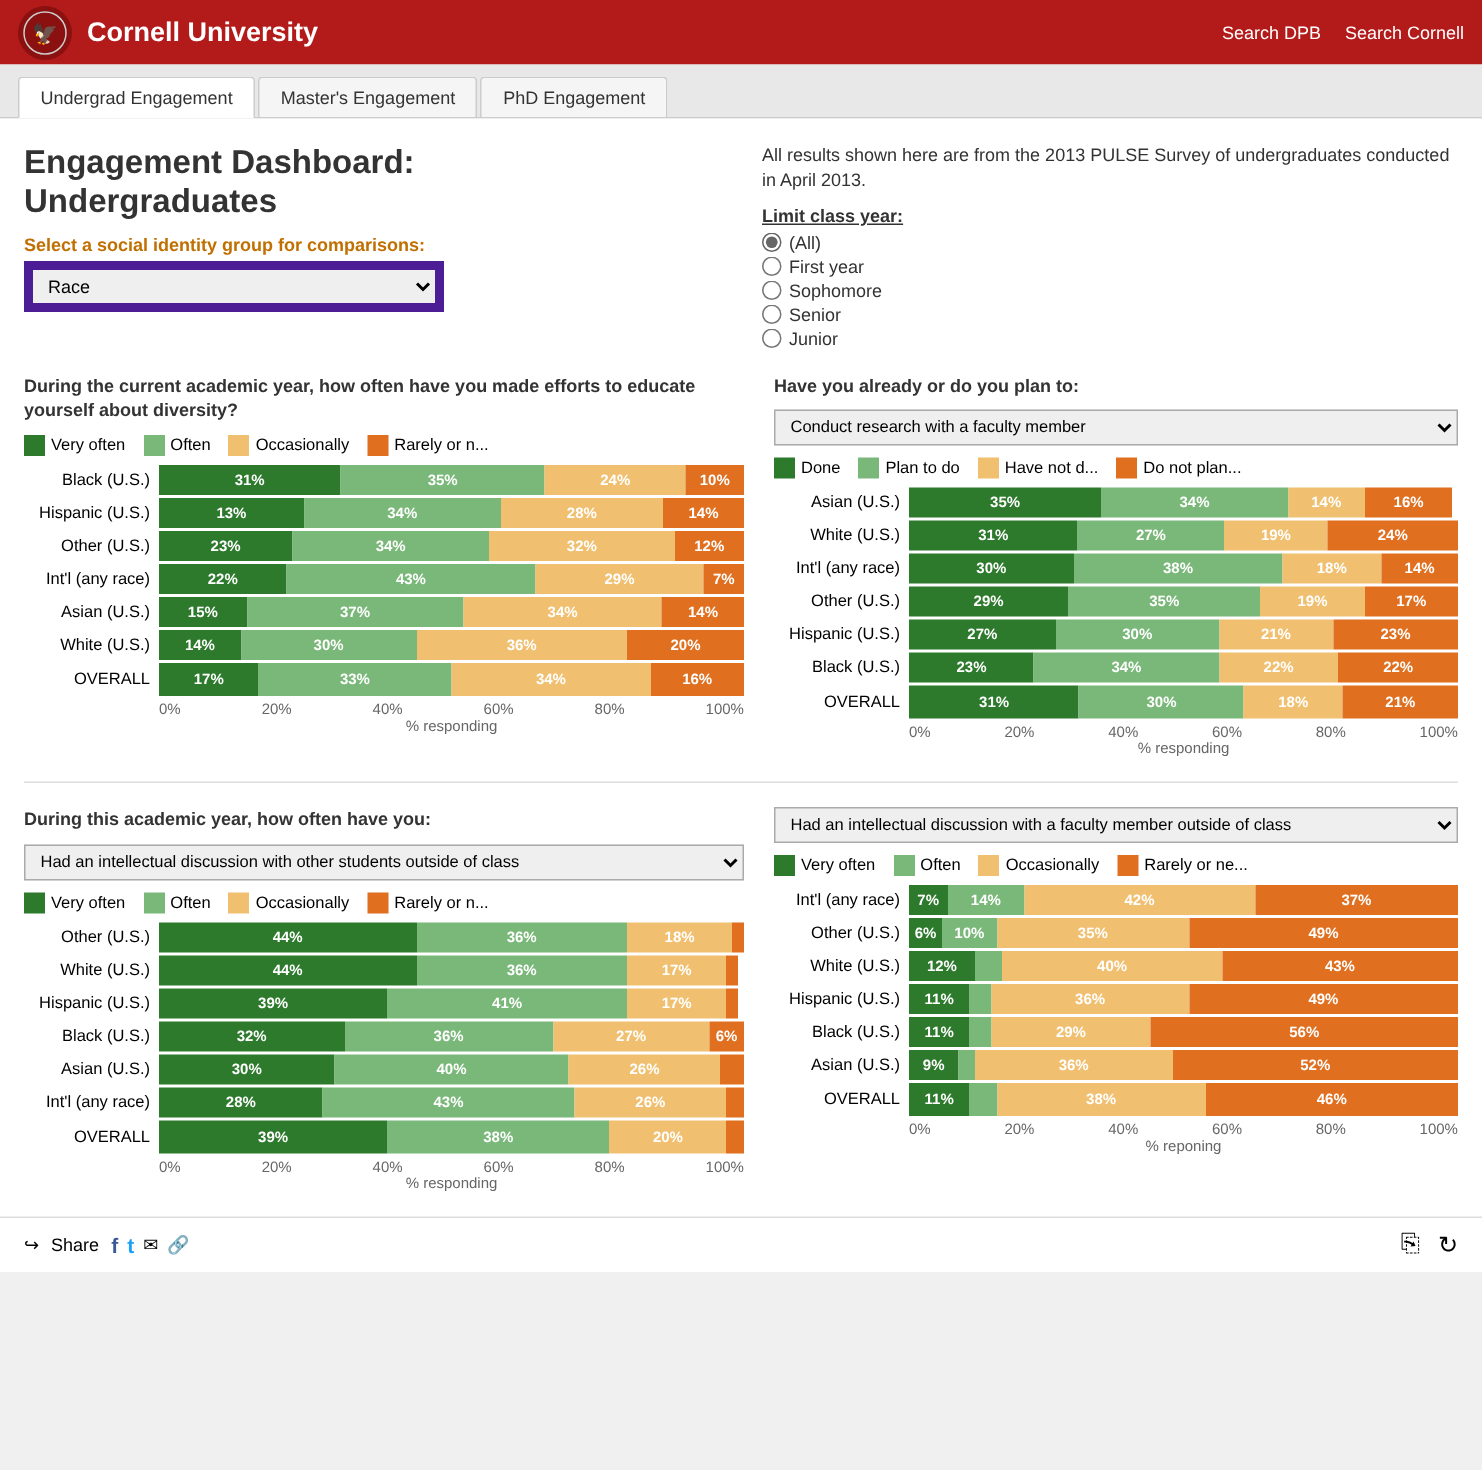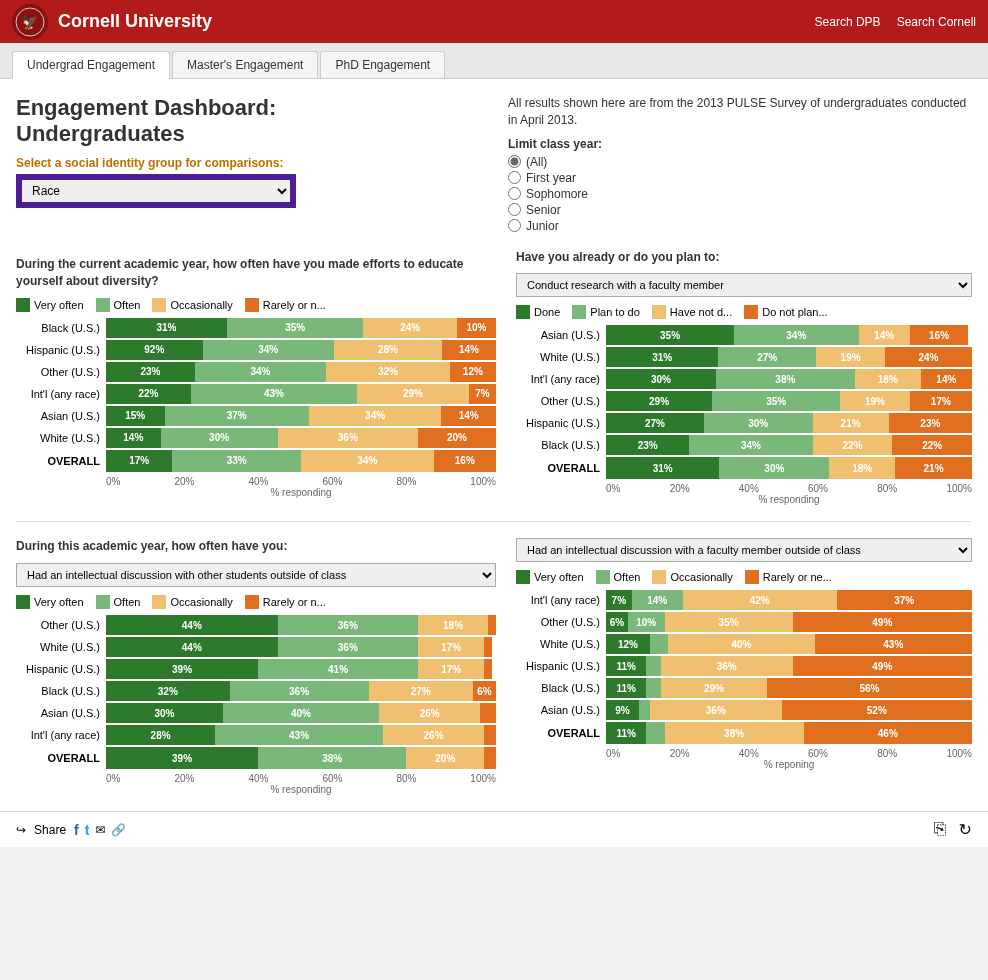--- a/index.html
+++ b/index.html
@@ -22,43 +22,43 @@
     .main { background: white; padding: 16px; }
 
     
     .dashboard-header { display: flex; gap: 12px; margin-bottom: 16px; }
     .dashboard-left { flex: 0 0 480px; }
     .dashboard-right { flex: 1; font-size: 12px; color: #333; }
     .dashboard-title { font-size: 22px; font-weight: bold; color: #333; line-height: 1.2; margin-bottom: 8px; }
 
     .identity-label { color: #c07000; font-weight: bold; font-size: 12px; margin-bottom: 4px; }
     .identity-select { width: 280px; padding: 3px 6px; border: 6px solid #4c1d95; font-size: 12px; }
-    .limit-label { font-weight: bold; font-size: 12px; margin-bottom: 4px; }
+    .limit-label { font-weight: bold; font-size: 12px; margin-bottom: 4px; text-decoration: underline; }
     .radio-group { display: flex; flex-direction: column; gap: 2px; }
     .radio-item { display: flex; align-items: center; gap: 5px; font-size: 12px; }
     .radio-item input { accent-color: #666; }
 
     
-    .sections { display: flex; gap: 20px; align-items: center; }
+    .sections { display: flex; gap: 20px; }
     .section-left { flex: 0 0 480px; }
     .section-right { flex: 1; }
 
     .section-title { font-size: 12px; font-weight: bold; color: #333; margin-bottom: 8px; line-height: 1.4; }
     .section-dropdown { width: 100%; padding: 4px 6px; border: 1px solid #aaa; font-size: 11px; margin-bottom: 8px; }
 
     
     .legend { display: flex; gap: 12px; margin-bottom: 6px; flex-wrap: wrap; align-items: center; }
     .legend-item { display: flex; align-items: center; gap: 4px; font-size: 11px; }
     .legend-box { width: 14px; height: 14px; display: inline-block; }
 
     
     .chart-container { margin-bottom: 4px; }
     .chart-row { display: flex; align-items: center; margin-bottom: 2px; }
     .chart-label { width: 90px; text-align: right; font-size: 11px; padding-right: 6px; flex-shrink: 0; }
-    .chart-label.bold { font-weight: bold; }
+    .chart-label.bold { font-weight: normal; }
     .chart-bar { display: flex; height: 20px; flex: 1; }
     .chart-bar.overall { height: 22px; }
     .bar-segment { display: flex; align-items: center; justify-content: center; font-size: 10px; font-weight: bold; color: white; overflow: hidden; }
 
     .x-axis { display: flex; justify-content: space-between; margin-left: 90px; font-size: 10px; color: #666; margin-top: 2px; }
     .x-label { font-size: 10px; color: #666; text-align: center; margin-left: 90px; }
 
     
     .c-dark-green { background: #2d7a2d; }
     .c-light-green { background: #7ab87a; }
@@ -163,21 +163,21 @@
             <div class="bar-segment c-dark-green" style="width:31%">31%</div>
             <div class="bar-segment c-light-green" style="width:35%">35%</div>
             <div class="bar-segment c-light-orange" style="width:24%">24%</div>
             <div class="bar-segment c-orange" style="width:10%">10%</div>
           </div>
         </div>
 
         <div class="chart-row">
           <div class="chart-label">Hispanic (U.S.)</div>
           <div class="chart-bar">
-            <div class="bar-segment c-dark-green" style="width:25%">92%</div>
+            <div class="bar-segment c-dark-green" style="width:25%">13%</div>
             <div class="bar-segment c-light-green" style="width:34%">34%</div>
             <div class="bar-segment c-light-orange" style="width:28%">28%</div>
             <div class="bar-segment c-orange" style="width:14%">14%</div>
           </div>
         </div>
 
         <div class="chart-row">
           <div class="chart-label">Other (U.S.)</div>
           <div class="chart-bar">
             <div class="bar-segment c-dark-green" style="width:23%">23%</div>

